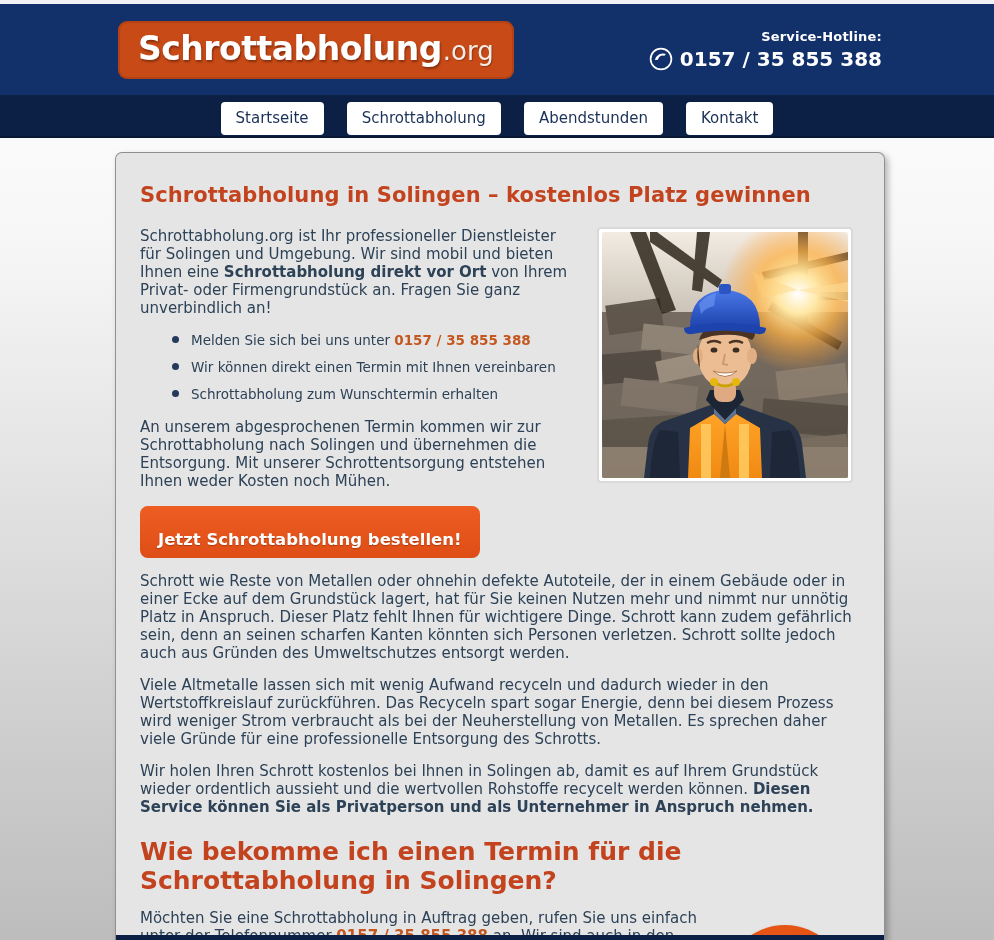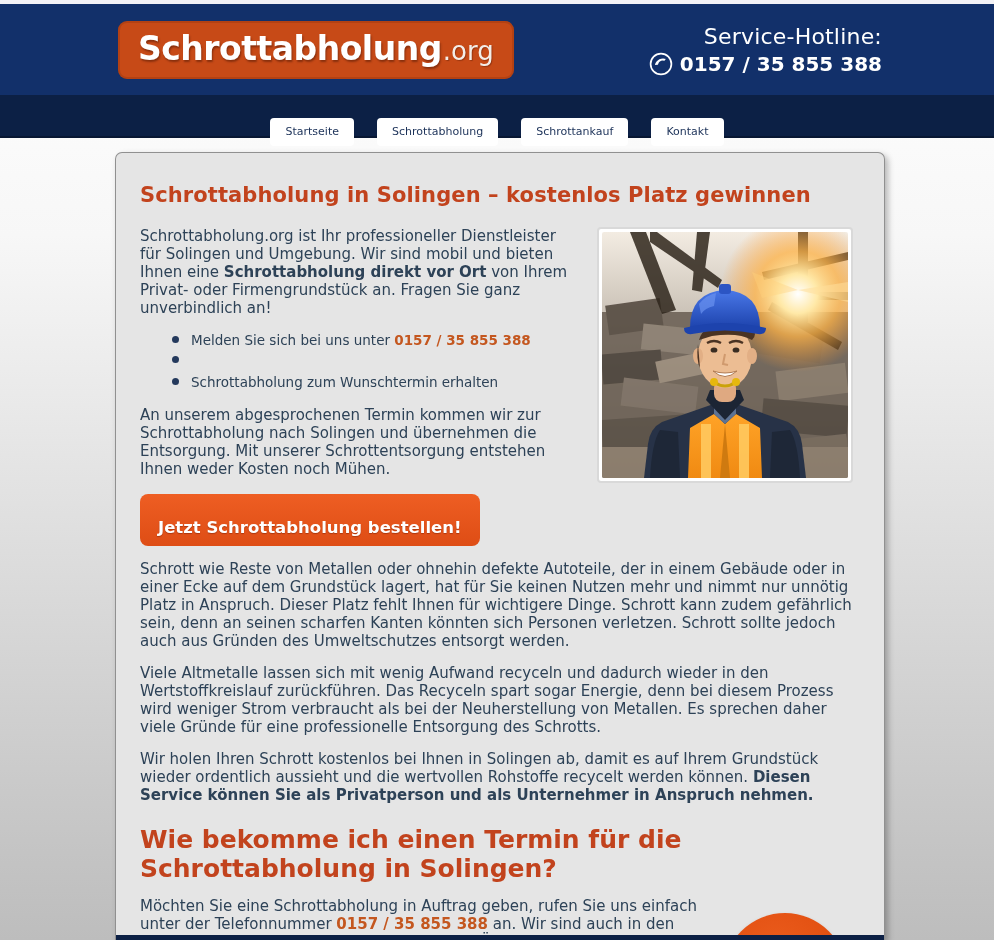--- a/index.html
+++ b/index.html
@@ -21,29 +21,29 @@
     background:#c74a17; border-radius:9px; padding:8px 20px 11px 20px;
     display:inline-flex; align-items:baseline; cursor:pointer;
     box-shadow:inset 0 0 0 2px rgba(90,25,5,.18);
   }
   .logo .brand {
     color:#ffffff; font-weight:bold; font-size:33px; letter-spacing:-0.5px;
     text-shadow:1px 2px 2px rgba(60,15,0,.45);
   }
   .logo .tld { color:#f3ede8; font-size:26px; margin-left:1px; text-shadow:1px 1px 1px rgba(60,15,0,.35); }
   .hotline { text-align:right; color:#fff; }
-  .hotline-label { font-size:22px; font-weight:normal; letter-spacing:.2px; }
+  .hotline-label { font-size:13px; font-weight:bold; letter-spacing:.2px; }
   .hotline-number { font-size:20px; font-weight:bold; display:flex; align-items:center; gap:7px; margin-top:3px; }
   .phone-icon { width:24px; height:24px; display:inline-block; }
   
   .nav { height:43px; background:#0c2045; text-align:center; padding-top:7px;
          border-bottom:2px solid #081733; }
   .nav-btn {
     display:inline-block; background:#ffffff; color:#1b3158;
-    font-size:11px; padding:7px 15px 8px; border-radius:4px; margin:16px 9px;
+    font-size:15px; padding:7px 15px 8px; border-radius:4px; margin:0 9px;
     cursor:pointer; border:none; font-family:inherit;
   }
   
   .card {
     position:absolute; left:115px; top:152px; width:770px; height:788px;
     background:#e5e5e5; border:1px solid #909090; border-bottom:none;
     border-radius:7px 7px 0 0;
     box-shadow:3px 3px 6px rgba(0,0,0,.28);
     padding:30px 25px 0 24px; overflow:hidden;
   }
@@ -100,21 +100,21 @@
         </svg>
       </span>
       <span>0157 / 35 855 388</span>
     </div>
   </div>
 </header>
 
 <nav class="nav">
   <button class="nav-btn">Startseite</button>
   <button class="nav-btn">Schrottabholung</button>
-  <button class="nav-btn">Schrottankauf</button>
+  <button class="nav-btn">Abendstunden</button>
   <button class="nav-btn">Kontakt</button>
 </nav>
 
 <main class="card">
 
   <h1>Schrottabholung in Solingen – kostenlos Platz gewinnen</h1>
 
   <div class="photo-frame">
     <svg width="246" height="246" viewBox="0 0 246 246">
       <defs>
@@ -217,20 +217,21 @@
   <p class="p"><span>Schrottabholung.org ist Ihr professioneller Dienstleister für Solingen und Umgebung. Wir sind mobil und bieten Ihnen eine </span><span class="b">Schrottabholung direkt vor Ort</span><span> von Ihrem Privat- oder Firmengrundstück an. Fragen Sie ganz unverbindlich an!</span></p>
 
 
   <ul class="checklist">
     <li>
         <span class="dot"></span>
         <span><span>Melden Sie sich bei uns unter </span><span class="phone-inline">0157 / 35 855 388</span></span>
       </li>
     <li>
         <span class="dot"></span>
+        <span>Wir können direkt einen Termin mit Ihnen vereinbaren</span>
       </li>
     <li>
         <span class="dot"></span>
         <span>Schrottabholung zum Wunschtermin erhalten</span>
       </li>
   </ul>
 
   <p class="p" style="max-width:452px;">An unserem abgesprochenen Termin kommen wir zur Schrottabholung nach Solingen und übernehmen die Entsorgung. Mit unserer Schrottentsorgung entstehen Ihnen weder Kosten noch Mühen.</p>
 
   <button class="cta">Jetzt Schrottabholung bestellen!</button>

